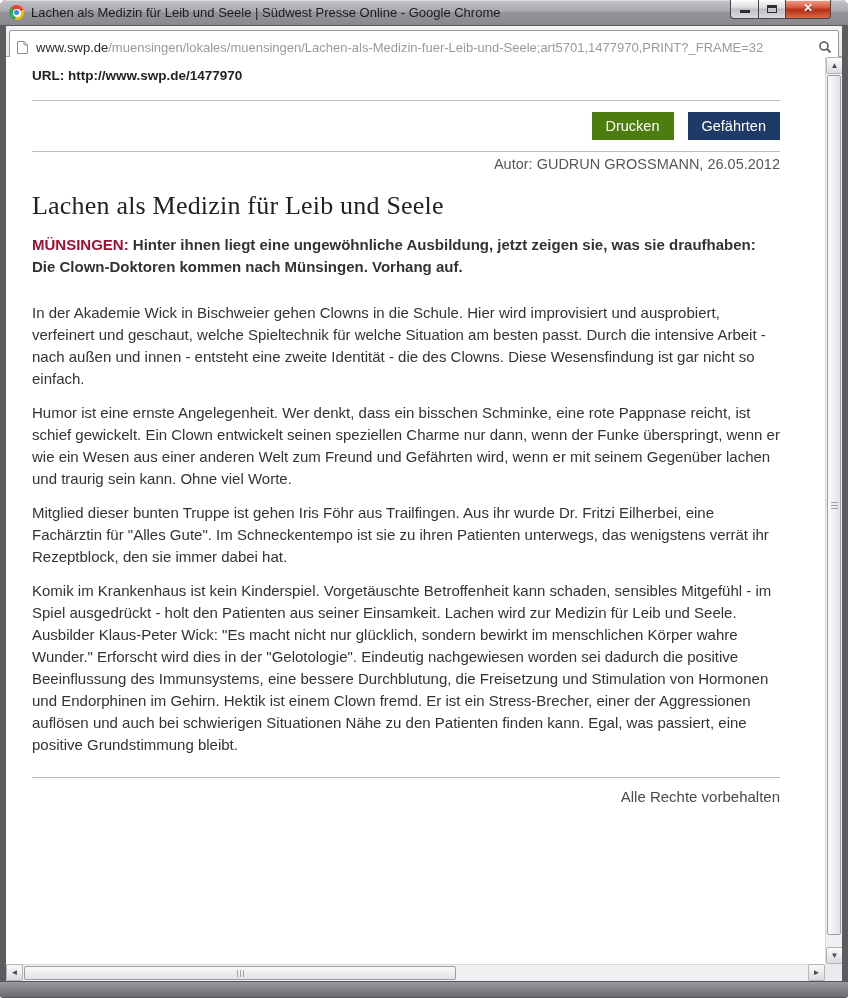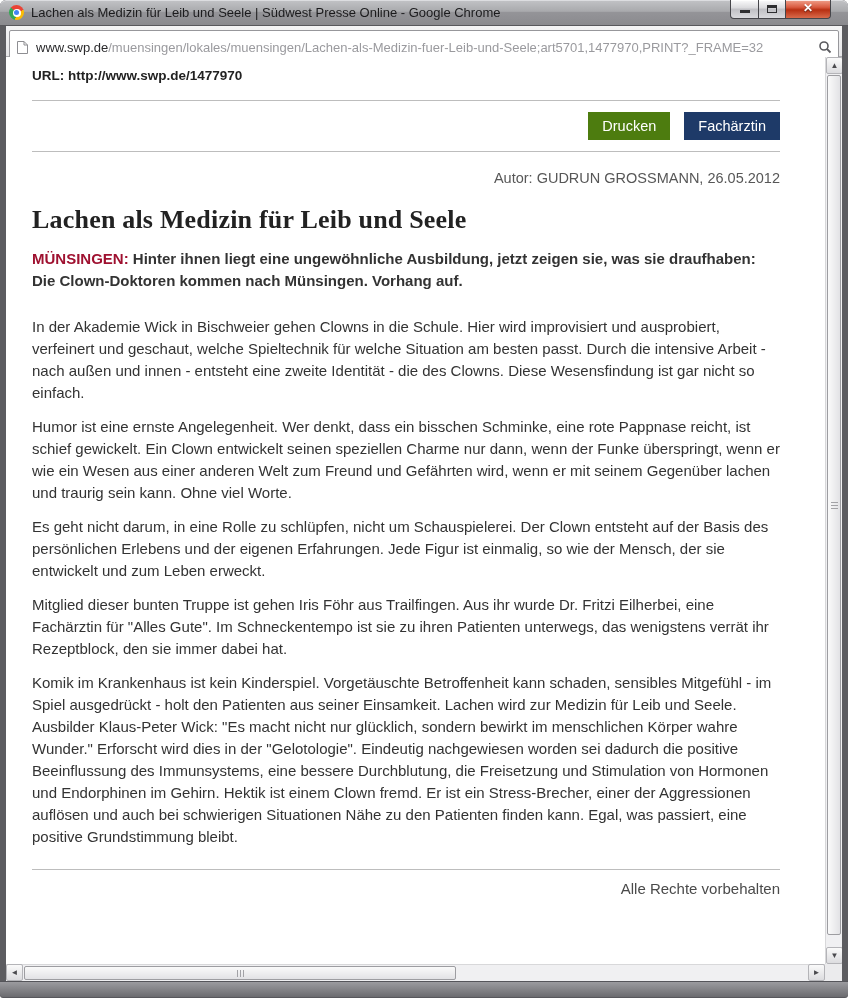--- a/index.html
+++ b/index.html
@@ -48,22 +48,22 @@
   
   .viewport { position:relative; height:924px; background:#fff; overflow:hidden; }
   .article { position:absolute; top:0; left:0; width:802px; height:907px; padding:11px 28px 0 26px; color:#333; }
 
   .url-line { font-size:13.5px; font-weight:bold; color:#222; }
   hr.rule { border:0; border-top:1px solid #bdbdbd; }
   .rule-1 { margin-top:17px; }
   .btnrow { display:flex; justify-content:flex-end; gap:14px; margin:11px 0; }
   .btn { display:inline-block; border:0; color:#fff; font-family:"Liberation Sans",sans-serif; font-size:14.5px; padding:5px 14px; height:28px; cursor:pointer; }
   .rule-2 { margin-top:0; }
-  .author { text-align:right; font-size:14.5px; color:#575757; margin-top:18px; }
-  h1.article-title { font-family:"Liberation Serif", serif; font-weight:700; font-size:26px; color:#222; margin:19px 0 13px; letter-spacing:.2px; }
+  .author { text-align:right; font-size:14.5px; color:#575757; margin-top:4px; }
+  h1.article-title { font-family:"Liberation Serif", serif; font-weight:400; font-size:26px; color:#222; margin:19px 0 13px; letter-spacing:.2px; }
   .lead { font-size:15px; font-weight:bold; line-height:22px; color:#333; margin-bottom:24px; }
   .lead .loc { font-weight:bold; }
   .article p.body { font-size:15px; line-height:22px; margin-bottom:12px; color:#333; }
   .rule-3 { margin-top:21px; }
   .footer { text-align:right; font-size:15px; line-height:21px; color:#4a4a4a; margin-top:8px; }
 
   
   .vscroll { position:absolute; top:0; right:0; width:17px; height:907px; background:#f0f0f2; border-left:1px solid #d8d8da; }
   .hscroll { position:absolute; left:0; bottom:0; width:819px; height:17px; background:#f0f0f2; border-top:1px solid #d8d8da; }
   .corner { position:absolute; right:0; bottom:0; width:17px; height:17px; background:#ebebed; }
@@ -122,29 +122,28 @@
       </div>
     </div>
 
     <div class="viewport">
 
       <div class="article">
         <div class="url-line">URL: http://www.swp.de/1477970</div>
         <hr class="rule rule-1">
         <div class="btnrow">
           <button class="btn" style="background:#4d7c0f">Drucken</button>
-          <button class="btn" style="background:#1e3a68">Fachärztin</button>
+          <button class="btn" style="background:#1e3a68">Gefährten</button>
         </div>
         <hr class="rule rule-2">
         <div class="author">Autor: GUDRUN GROSSMANN, 26.05.2012</div>
         <h1 class="article-title">Lachen als Medizin für Leib und Seele</h1>
         <div class="lead"><span class="loc" style="color:#9f1130">MÜNSINGEN:</span> <span>Hinter ihnen liegt eine ungewöhnliche Ausbildung, jetzt zeigen sie, was sie draufhaben: Die Clown-Doktoren kommen nach Münsingen. Vorhang auf.</span></div>
         <p class="body">In der Akademie Wick in Bischweier gehen Clowns in die Schule. Hier wird improvisiert und ausprobiert, verfeinert und geschaut, welche Spieltechnik für welche Situation am besten passt. Durch die intensive Arbeit - nach außen und innen - entsteht eine zweite Identität - die des Clowns. Diese Wesensfindung ist gar nicht so einfach.</p>
         <p class="body">Humor ist eine ernste Angelegenheit. Wer denkt, dass ein bisschen Schminke, eine rote Pappnase reicht, ist schief gewickelt. Ein Clown entwickelt seinen speziellen Charme nur dann, wenn der Funke überspringt, wenn er wie ein Wesen aus einer anderen Welt zum Freund und Gefährten wird, wenn er mit seinem Gegenüber lachen und traurig sein kann. Ohne viel Worte.</p>
-        <p class="body">Es geht nicht darum, in eine Rolle zu schlüpfen, nicht um Schauspielerei. Der Clown entsteht auf der Basis des persönlichen Erlebens und der eigenen Erfahrungen. Jede Figur ist einmalig, so wie der Mensch, der sie entwickelt und zum Leben erweckt.</p>
         <p class="body">Mitglied dieser bunten Truppe ist gehen Iris Föhr aus Trailfingen. Aus ihr wurde Dr. Fritzi Eilherbei, eine Fachärztin für "Alles Gute". Im Schneckentempo ist sie zu ihren Patienten unterwegs, das wenigstens verrät ihr Rezeptblock, den sie immer dabei hat.</p>
         <p class="body">Komik im Krankenhaus ist kein Kinderspiel. Vorgetäuschte Betroffenheit kann schaden, sensibles Mitgefühl - im Spiel ausgedrückt - holt den Patienten aus seiner Einsamkeit. Lachen wird zur Medizin für Leib und Seele. Ausbilder Klaus-Peter Wick: "Es macht nicht nur glücklich, sondern bewirkt im menschlichen Körper wahre Wunder." Erforscht wird dies in der "Gelotologie". Eindeutig nachgewiesen worden sei dadurch die positive Beeinflussung des Immunsystems, eine bessere Durchblutung, die Freisetzung und Stimulation von Hormonen und Endorphinen im Gehirn. Hektik ist einem Clown fremd. Er ist ein Stress-Brecher, einer der Aggressionen auflösen und auch bei schwierigen Situationen Nähe zu den Patienten finden kann. Egal, was passiert, eine positive Grundstimmung bleibt.</p>
         <hr class="rule rule-3">
         <div class="footer">
           <div>Alle Rechte vorbehalten</div>
 
         </div>
       </div>
 
       <div class="vscroll">

